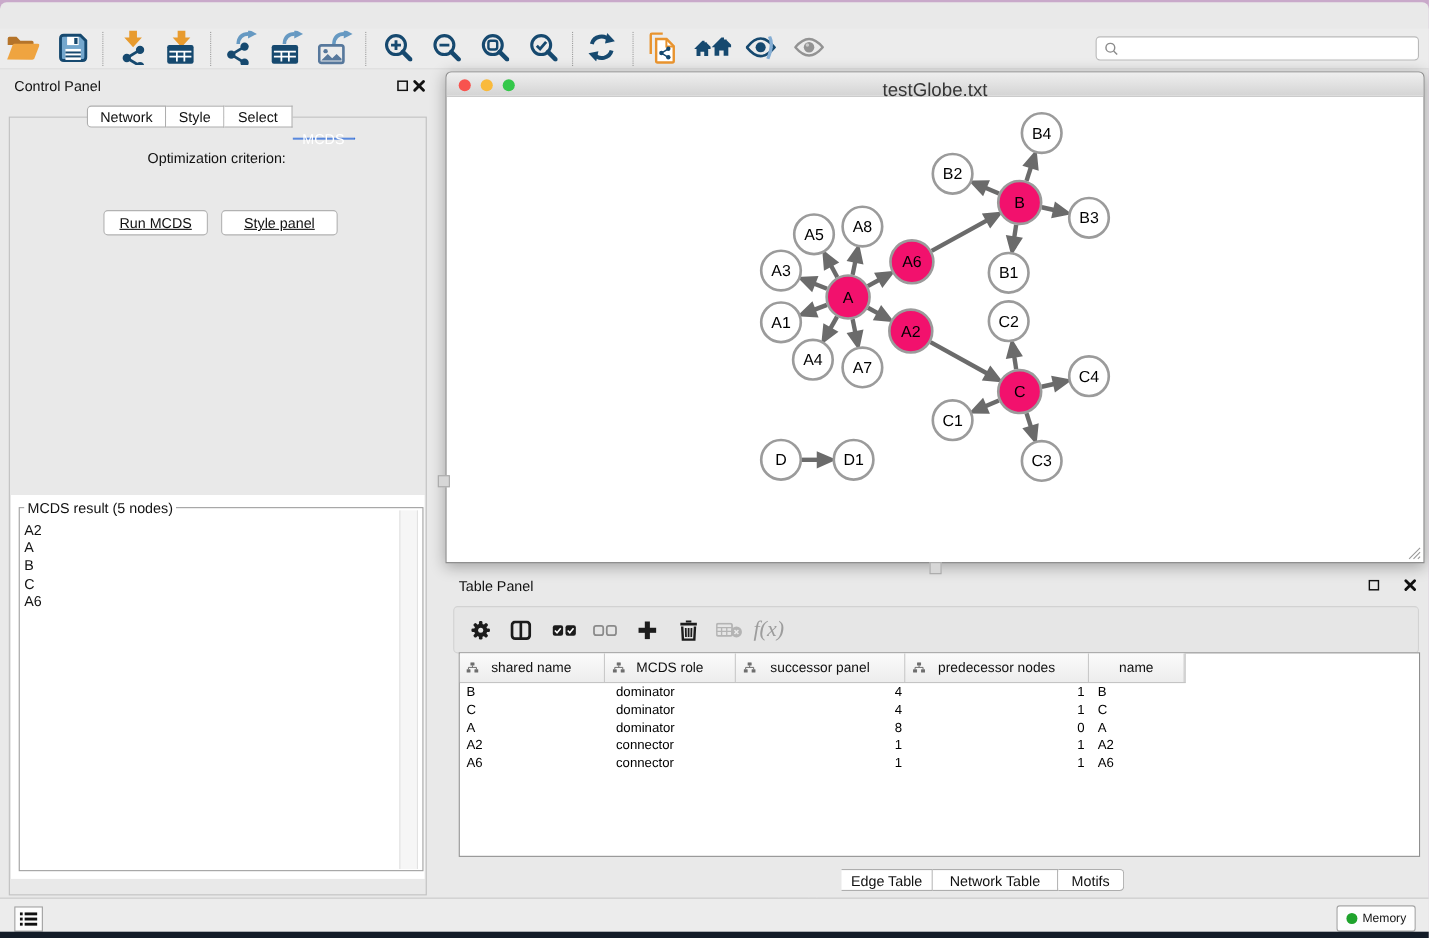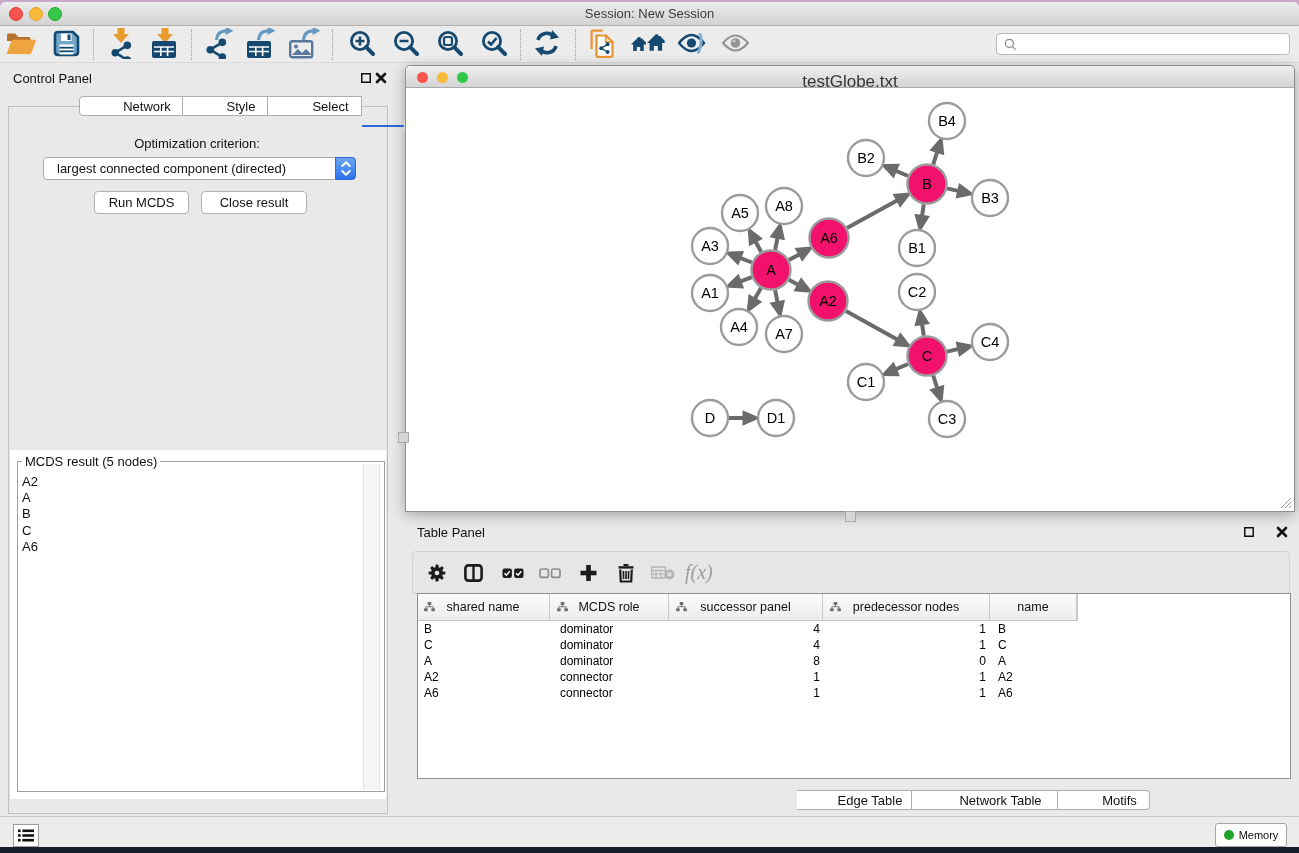--- a/index.html
+++ b/index.html
@@ -8,29 +8,29 @@
   #shift{position:absolute;left:0;top:-2px;width:1299px;height:853px;}
   #titlebar{left:0;top:2px;width:100%;height:23px;background:linear-gradient(#ececec,#d2d2d2);border-bottom:1px solid #b3b3b3;}
   .tl{width:12px;height:12px;border-radius:50%;top:5px;}
   #title{width:100%;top:4px;text-align:center;font-size:13px;color:#3c3c3c;}
   #toolbar{left:0;top:26px;width:100%;height:36px;background:#ececec;border-bottom:1px solid #dcdcdc;}
   .sep{top:29px;width:0;height:31px;border-left:1px dotted #9d9d9d;}
   #dark{left:0;top:847px;width:1299px;height:6px;background:#131c28;}
   
   #cp-title{left:13px;top:71px;font-size:13px;color:#111;}
   .tabs{height:20px;display:flex;font-size:13px;}
-  .tab{background:#fff;border:1px solid #aeaeae;border-left:none;color:#111;display:flex;align-items:center;justify-content:center;padding-left:32px;}
+  .tab{background:#fff;border:1px solid #aeaeae;border-left:none;color:#111;display:flex;align-items:center;justify-content:center;}
   .tab.first{border-left:1px solid #aeaeae;border-radius:4px 0 0 4px;}
   .tab.last{border-radius:0 4px 4px 0;}
   .tab.sel{background:linear-gradient(#6aa4f4,#3376ee);border-color:#2d6bd9;color:#fff;margin-top:29px;}
   #cp-pane{left:8px;top:106px;width:378px;height:706px;background:#e9e9e9;border:1px solid #c0c0c0;}
   #opt-label{left:0;top:136px;width:394px;text-align:center;font-size:13px;color:#111;}
   #combo{left:43px;top:157px;width:311px;height:21px;background:#fff;border:1px solid #a9a9a9;border-radius:4px;font-size:13px;color:#111;line-height:21px;}
   #combo-btn{right:-1px;top:-1px;width:19px;height:21px;border-radius:0 4px 4px 0;background:linear-gradient(#6aa4f4,#2e72ee);border:1px solid #2d6bd9;}
-  .btn{background:#fff;border:1px solid #b2b2b2;border-radius:4px;font-size:13px;color:#111;display:flex;align-items:center;justify-content:center;}
+  .btn{background:#fff;border:1px solid #b2b2b2;border-radius:4px;font-size:13px;color:#111;display:flex;align-items:center;justify-content:center;text-decoration:underline;}
   #grp-white{left:10px;top:450px;width:376px;height:349px;background:#fff;}
   #grp{left:17px;top:461px;width:366px;height:329px;border:1px solid #9f9f9f;background:#fff;}
   #grp-label{left:22px;top:454px;background:#fff;padding:0 3px;font-size:13px;color:#111;}
   #grp-list{left:4px;top:12px;font-size:13px;color:#111;line-height:16.2px;}
   #grp-sb{right:4px;top:2px;width:15px;height:326px;background:#f6f6f6;border-left:1px solid #e2e2e2;border-right:1px solid #e2e2e2;}
   
   #statusbar{left:0;top:816px;width:1299px;height:31px;background:#ececec;border-top:1px solid #c9c9c9;}
   #sb-btn{left:13px;top:7px;width:24px;height:21px;background:#fdfdfd;border:1px solid #9e9e9e;}
   #mem-btn{right:12px;top:6px;width:70px;height:22px;background:#fdfdfd;border:1px solid #a5a5a5;border-radius:3px;font-size:11px;color:#111;display:flex;align-items:center;justify-content:center;gap:5px;}
   .gdot{width:10px;height:10px;border-radius:50%;background:#1fa32c;}
@@ -47,26 +47,20 @@
   .th{position:absolute;top:0;height:26px;border-right:1px solid #c9c9c9;display:flex;align-items:center;justify-content:center;}
   .trow{position:absolute;font-size:12px;color:#000;height:16px;line-height:16px;}
   .num{text-align:right;}
   #btabs{left:672px;top:790px;}
   
   .hicon{position:absolute;top:8px;width:11px;height:10px;}
 </style></head>
 <body>
 <div class="abs" id="app">
     <div id="shift">
-  <div class="abs" id="titlebar">
-    <div class="abs tl" style="left:9px;background:#f8534e;border:0.5px solid #e03c38;"></div>
-    <div class="abs tl" style="left:28.5px;background:#f9ba3b;border:0.5px solid #e0a02c;"></div>
-    <div class="abs tl" style="left:48px;background:#34c84a;border:0.5px solid #23a532;"></div>
-    <div class="abs" id="title">Session: New Session</div>
-  </div>
   <div class="abs" id="toolbar"></div>
     <svg class="abs" style="z-index:2;left:4px;top:31px" width="32" height="26" viewBox="0 0 32 26">
         <path d="M3 10 L3 4 Q3 2.5 4.5 2.5 L11 2.5 L14.5 6 L25 6 Q26.5 6 26.5 7.5 L26.5 10 Z" fill="#b5742a"></path>
         <path d="M2.5 23 L7.5 10 Q8 8.8 9.3 8.8 L30.5 8.8 Q32.3 8.8 31.7 10.5 L27.3 22 Q26.8 23.3 25.4 23.3 Z" fill="#efa440"></path>
       </svg>
       <svg class="abs" style="z-index:2;left:53px;top:30px" width="27" height="27" viewBox="0 0 27 27">
         <path d="M2 5 Q2 2 5 2 L20 2 L25 7 L25 22 Q25 25 22 25 L5 25 Q2 25 2 22 Z" fill="#74a7cd" stroke="#16496f" stroke-width="2.6"></path>
         <rect x="8" y="3.5" width="10.5" height="7.5" fill="#fff"></rect>
         <rect x="14.5" y="4.5" height="5.5" width="3" fill="#16496f"></rect>
         <rect x="6.5" y="14.5" width="14" height="10" fill="#fff"></rect>
@@ -217,30 +211,22 @@
         <path d="M2 2 L10 10 M10 2 L2 10" stroke="#111" stroke-width="2.6" stroke-linecap="round"></path>
       </svg>
   <div class="abs" id="cp-pane"></div>
   <div class="abs tabs" style="left:79px;top:96px;">
     <div class="tab first" style="width:70px">Network</div>
     <div class="tab" style="width:52px">Style</div>
     <div class="tab" style="width:61px">Select</div>
     <div class="tab sel last" style="width:56px">MCDS</div>
   </div>
   <div class="abs" id="opt-label">Optimization criterion:</div>
-  <div class="abs" id="combo"><span style="padding-left:13px">largest connected component (directed)</span>
-    <div class="abs" id="combo-btn">
-          <svg style="position:absolute;left:3.5px;top:2px" width="12" height="17" viewBox="0 0 12 17">
-            <path d="M2.2 6 L6 2.2 L9.8 6" fill="none" stroke="#fff" stroke-width="2" stroke-linejoin="round" stroke-linecap="round"></path>
-            <path d="M2.2 11 L6 14.8 L9.8 11" fill="none" stroke="#fff" stroke-width="2" stroke-linejoin="round" stroke-linecap="round"></path>
-          </svg>
-        </div>
-  </div>
   <div class="abs btn" style="left:94px;top:191px;width:93px;height:21px;">Run MCDS</div>
-  <div class="abs btn" style="left:201px;top:191px;width:104px;height:21px;">Close result</div>
+  <div class="abs btn" style="left:201px;top:191px;width:104px;height:21px;">Style panel</div>
   <div class="abs" id="grp-white"></div>
   <div class="abs" id="grp">
     <div class="abs" id="grp-list">A2<br>A<br>B<br>C<br>A6</div>
     <div class="abs" id="grp-sb"></div>
   </div>
   <div class="abs" id="grp-label">MCDS result (5 nodes)</div>
 
   <div class="abs" id="netwin">
     <div class="abs" id="nw-titlebar">
       <div class="abs tl2" style="left:11px;background:#f8534e;"></div>

